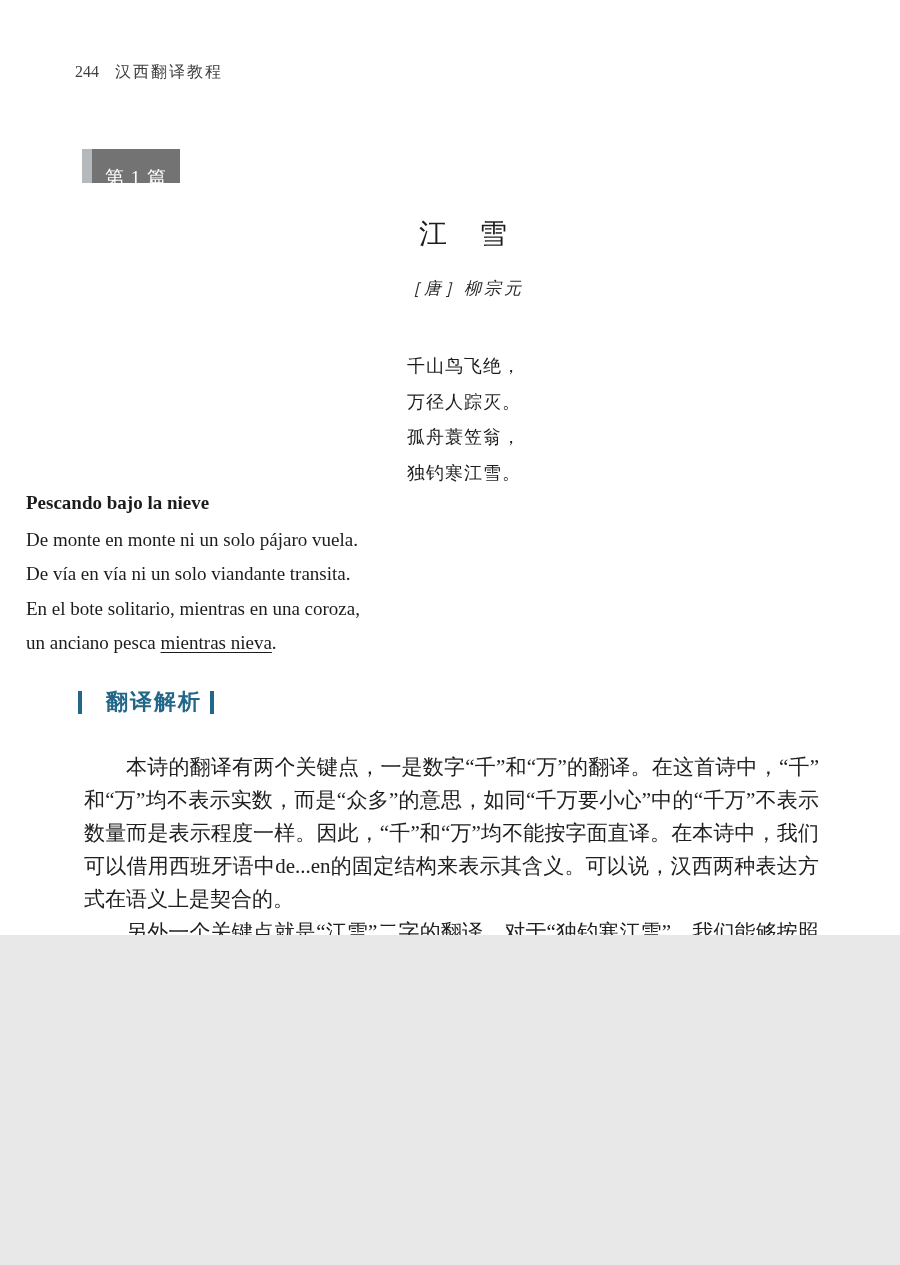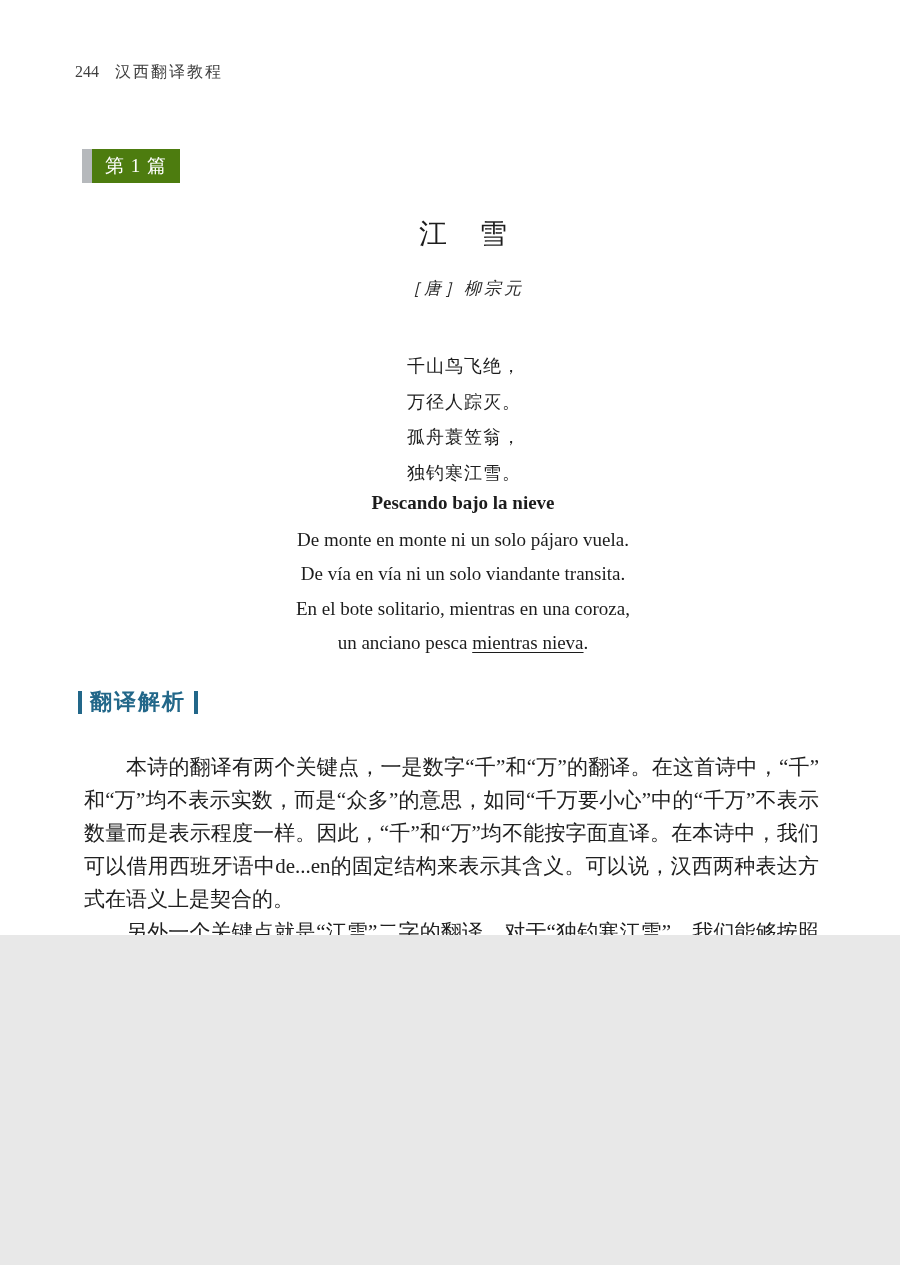--- a/index.html
+++ b/index.html
@@ -37,22 +37,22 @@
     align-items: stretch;
   }
   .badge-bar {
     width: 10px;
     height: 34px;
     background: #b6b9bc;
   }
   .badge-box {
     height: 34px;
     line-height: 34px;
-    padding: 0 13px;
-    background: #4d7c0f;
+    padding: 12px 13px;
+    background: #737373;
     color: #ffffff;
     font-size: 19px;
     letter-spacing: 1px;
     white-space: pre;
   }
 
   
   .poem-block {
     position: absolute;
     top: 215px;
@@ -83,21 +83,21 @@
     letter-spacing: 1px;
   }
 
   
   .spanish-block {
     position: absolute;
     top: 486px;
     left: 0;
     width: 900px;
     padding-left: 26px;
-    text-align: center;
+    text-align: left;
     color: #1c1c1c;
     font-size: 19px;
     line-height: 34.5px;
   }
   .spanish-title { font-weight: bold; margin-bottom: 2px; }
   .u { text-decoration: underline; text-underline-offset: 3px; }
 
   
   .section-header {
     position: absolute;
@@ -110,20 +110,21 @@
   .section-bar {
     width: 4px;
     height: 23px;
     background: #226789;
   }
   .section-title {
     font-size: 22px;
     font-weight: bold;
     color: #226789;
     letter-spacing: 2px;
+    margin-left: 16px;
   }
 
   
   .analysis {
     position: absolute;
     left: 84px;
     top: 751px;
     width: 735px;
     font-size: 21px;
     line-height: 33px;

